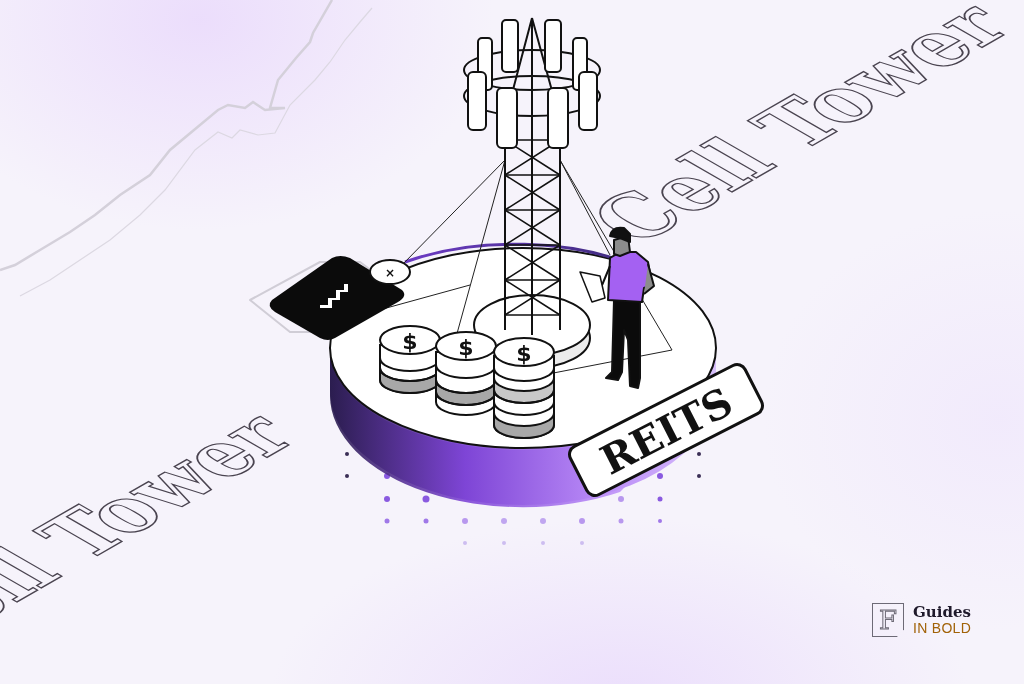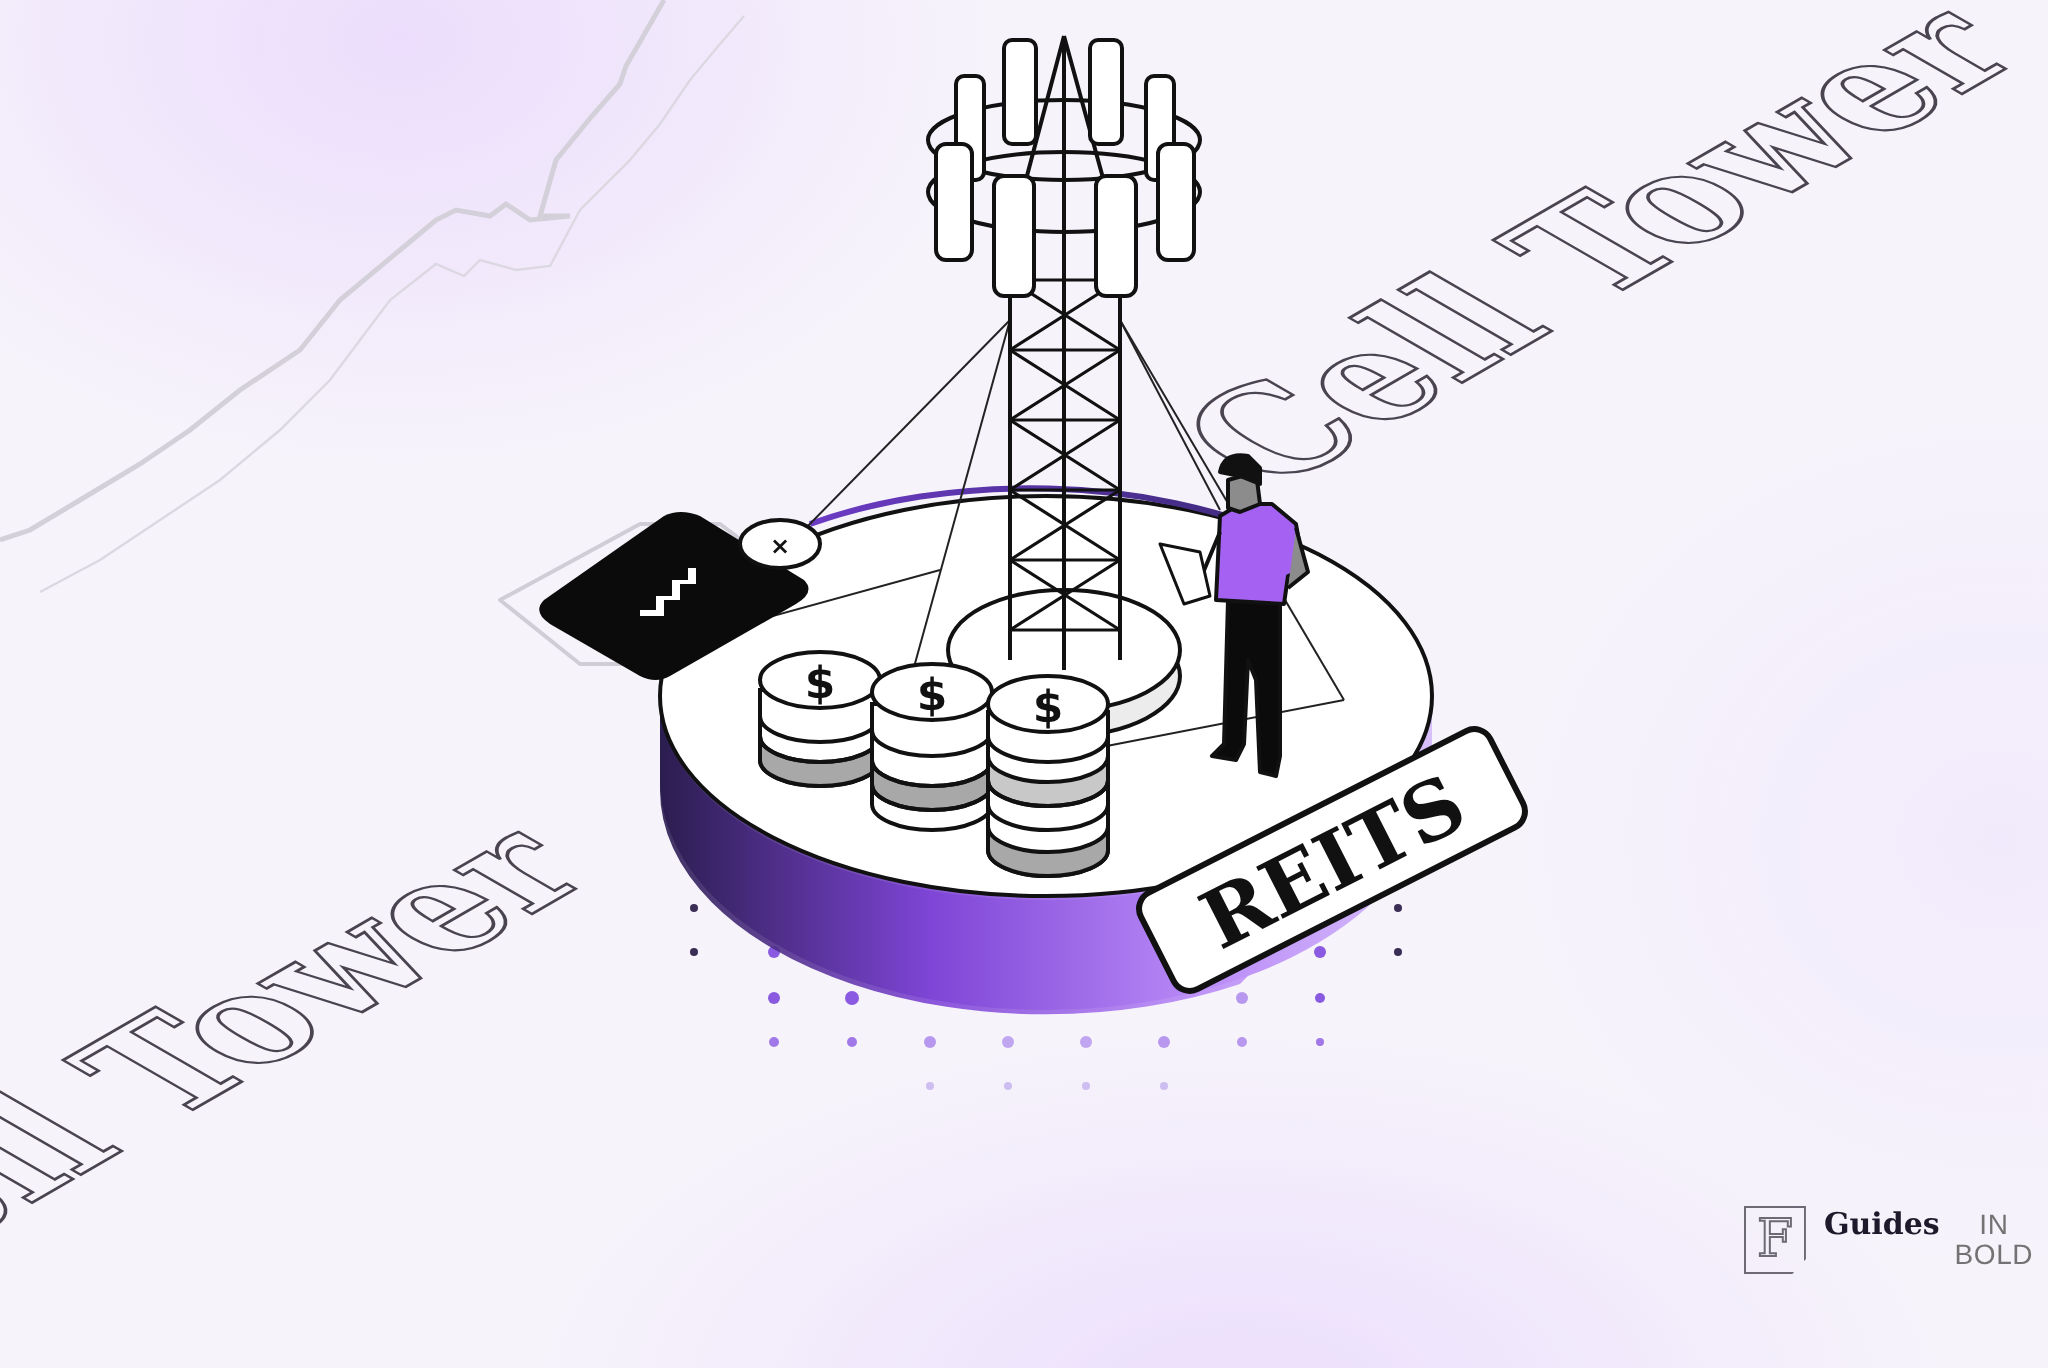--- a/index.html
+++ b/index.html
@@ -15,23 +15,23 @@
     color:transparent;-webkit-text-stroke:1.4px #4a4450;white-space:nowrap;
     transform-origin:left bottom;}
   .ot-right{left:655px;top:170px;font-size:74px;transform:rotate(-30deg) skewX(30deg);}
   .ot-left{left:-60px;top:580px;font-size:74px;transform:rotate(-30deg) skewX(30deg);}
   .logo{position:absolute;left:872px;top:603px;display:flex;align-items:center;gap:9px;}
   .logo-mark{width:32px;height:34px;border:1.5px solid #6d6a76;position:relative;
     clip-path:polygon(0 0,100% 0,100% 78%,78% 100%,0 100%);box-sizing:border-box;}
   .logo-mark span{position:absolute;left:0;right:0;top:0;bottom:0;display:flex;
     align-items:center;justify-content:center;font-family:"DejaVu Serif",serif;
     font-size:26px;color:transparent;-webkit-text-stroke:1px #6d6a76;}
-  .logo-text{display:flex;line-height:1.05;}
+  .logo-text{display:flex;flex-direction:column;line-height:1.05;}
   .logo-title{font-family:"DejaVu Serif",serif;font-weight:bold;font-size:15px;color:#1f1a2b;}
-  .logo-sub{font-family:"Liberation Sans",sans-serif;font-size:14px;color:#737373;letter-spacing:0.3px;text-align:center;}
+  .logo-sub{font-family:"Liberation Sans",sans-serif;font-size:14px;color:#a16207;letter-spacing:0.3px;text-align:center;}
 </style>
 </head>
 <body>
 
 <div class="scene">
 
   <div class="outline-text ot-right">Cell Tower</div>
   <div class="outline-text ot-left">Cell Tower</div>
 
   <svg width="1024" height="684" viewBox="0 0 1024 684" style="position:absolute;left:0;top:0">

